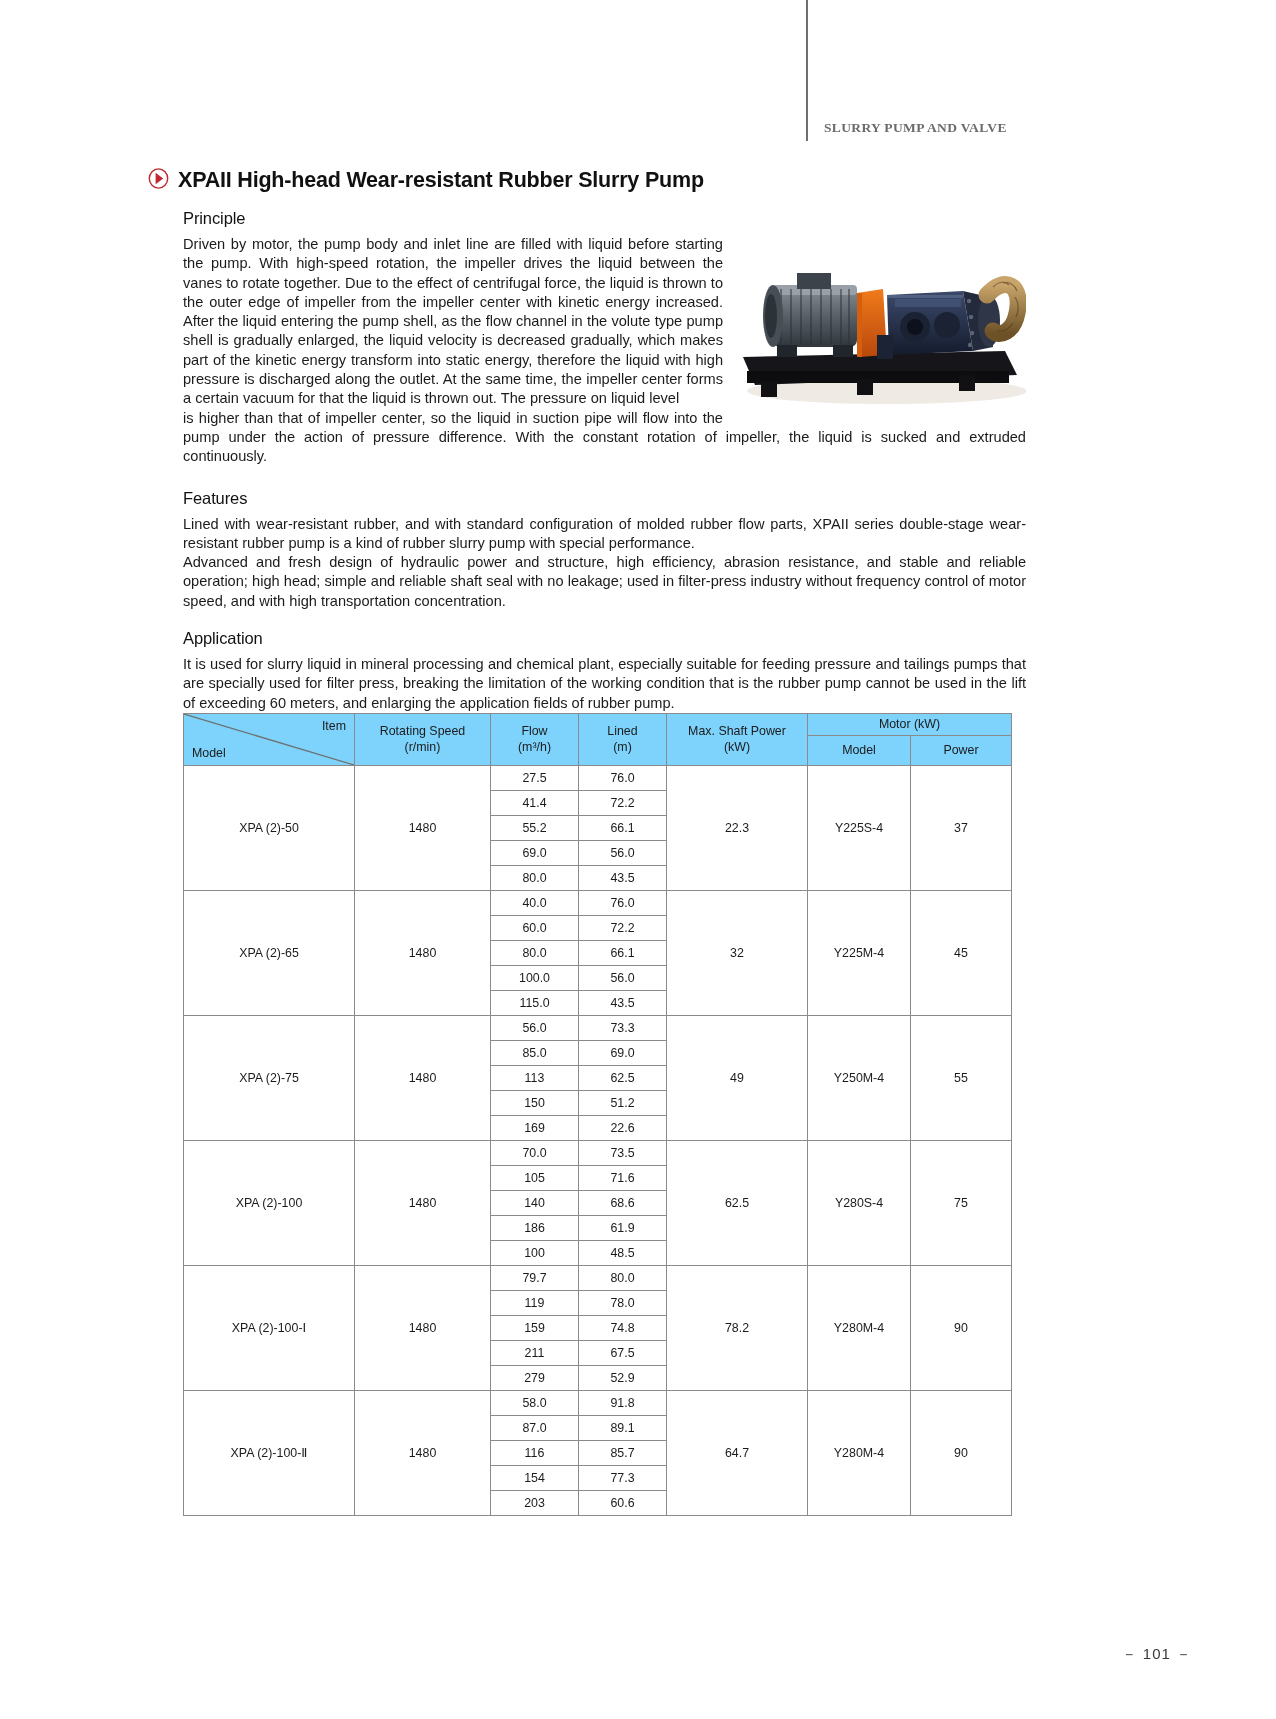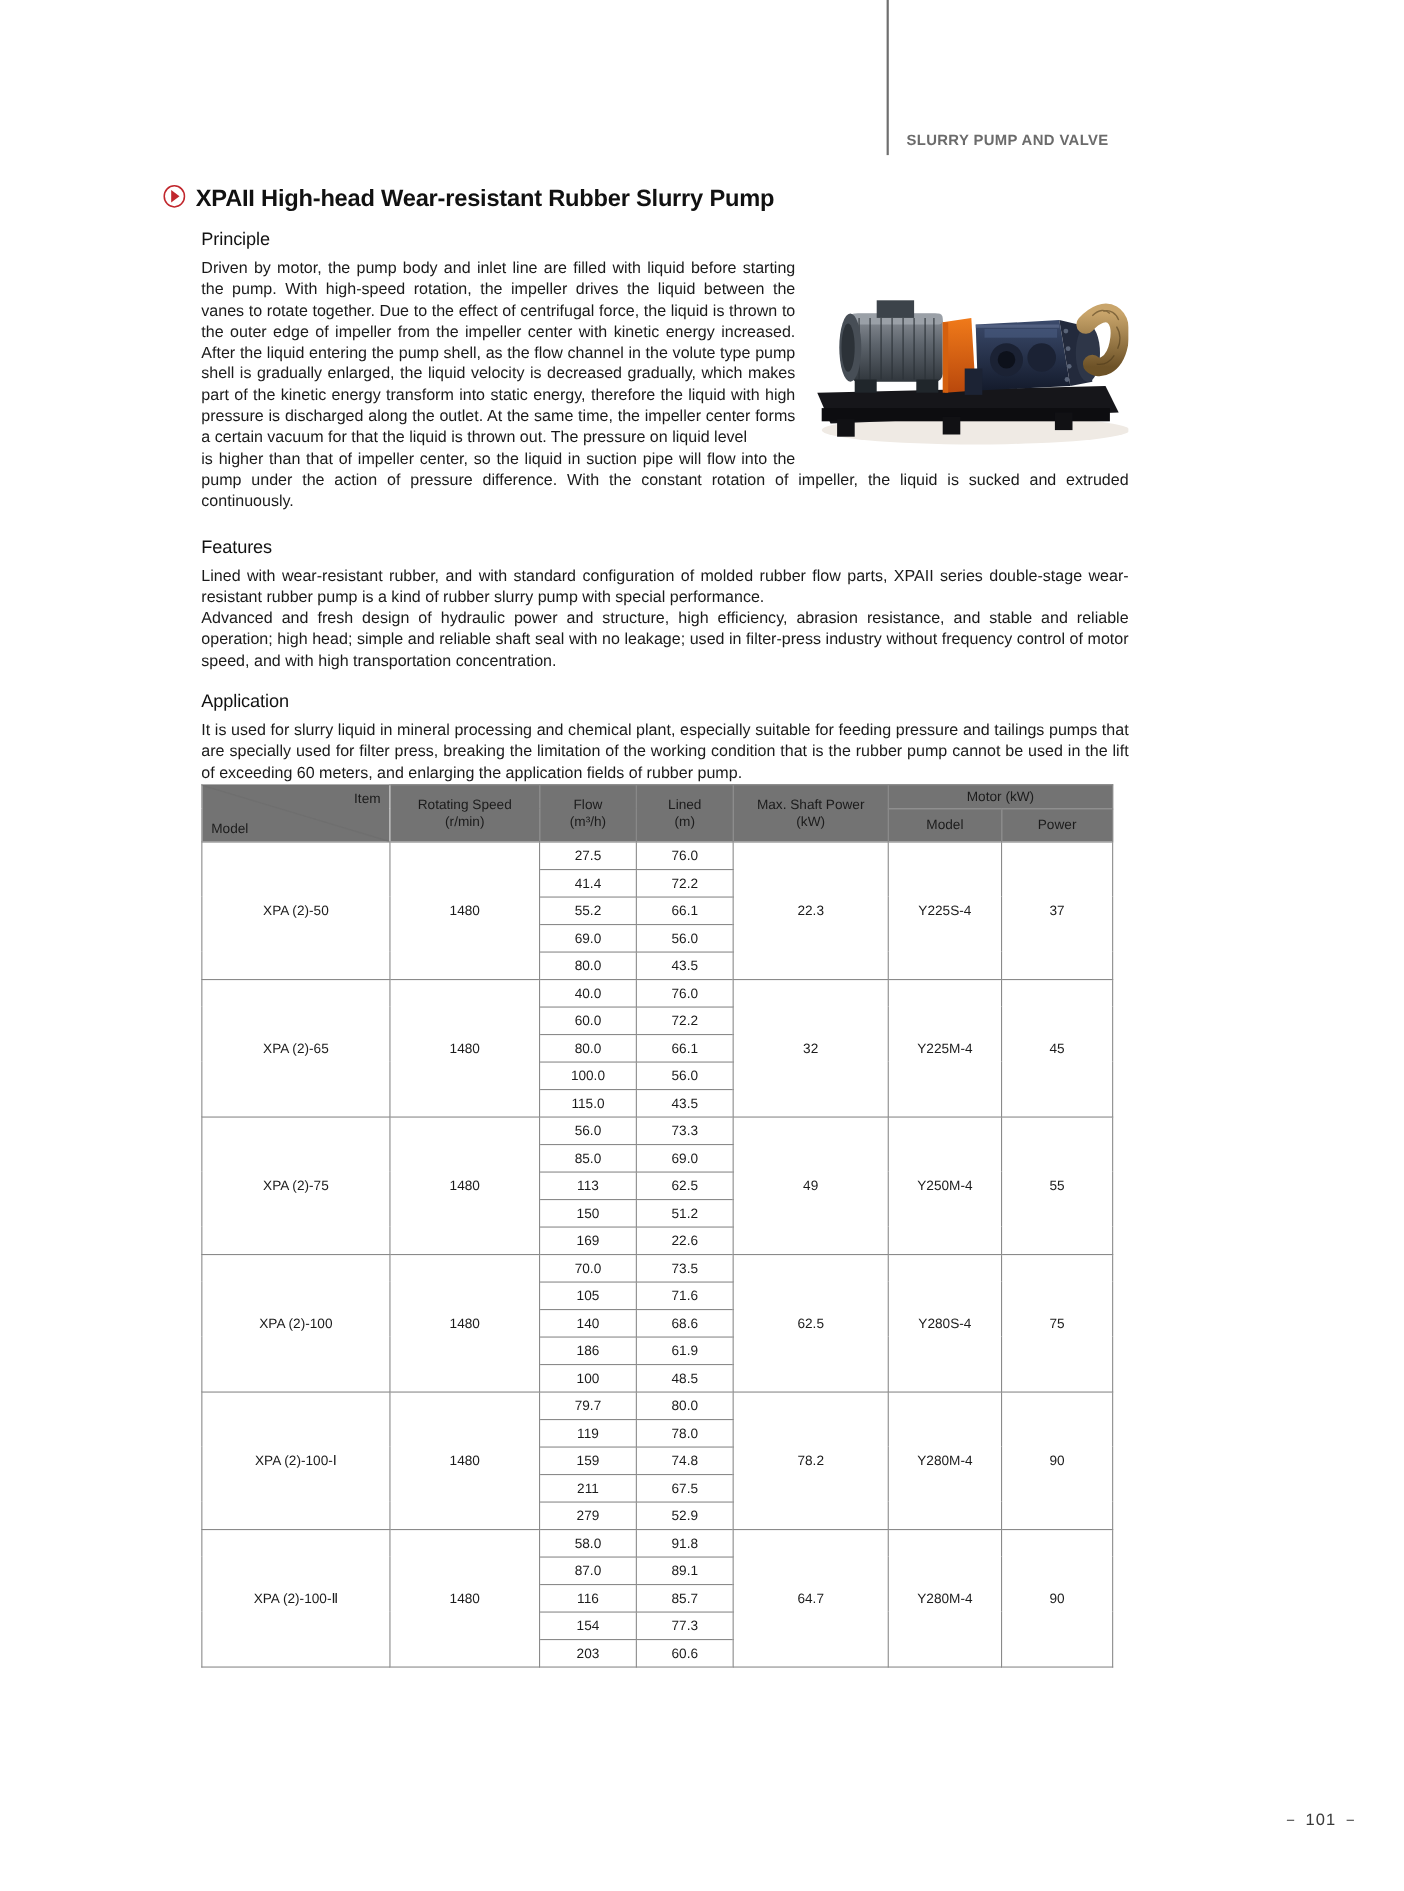--- a/index.html
+++ b/index.html
@@ -33,20 +33,21 @@
   }
   .header-title {
     position: absolute;
     left: 824px;
     top: 120px;
     font-size: 13.5px;
     font-weight: bold;
     letter-spacing: 0.35px;
     color: #6b6b6b;
     white-space: nowrap;
+    font-family: Liberation Serif, serif;
   }
 
   
   .content {
     position: absolute;
     left: 183px;
     top: 168px;
     width: 843px;
   }
 
@@ -112,21 +113,21 @@
     table-layout: fixed;
   }
   table.tech th, table.tech td {
     border: 1px solid #8a8a8a;
     text-align: center;
     vertical-align: middle;
     font-weight: normal;
     padding: 0;
   }
   table.tech thead th {
-    background: #737373;
+    background: #7dd3fc;
   }
   .hdr-corner {
     position: relative;
     height: 52px;
     padding: 0 !important;
   }
   .hdr-corner .item-lbl {
     position: absolute;
     right: 8px;
     top: 5px;
@@ -162,21 +163,21 @@
   
   tr.group-start > td { border-top: 1.6px solid #7a7a7a; }
 
   
   .page-footer {
     position: absolute;
     left: 0;
     bottom: 55px;
     width: 1276px;
     text-align: right;
-    padding-right: 40px;
+    padding-right: 84px;
     font-size: 15px;
     color: #3a3a3a;
     letter-spacing: 1px;
   }
 </style>
 </head>
 <body>
 
 <div class="page-header">
   <div class="header-rule"></div>

